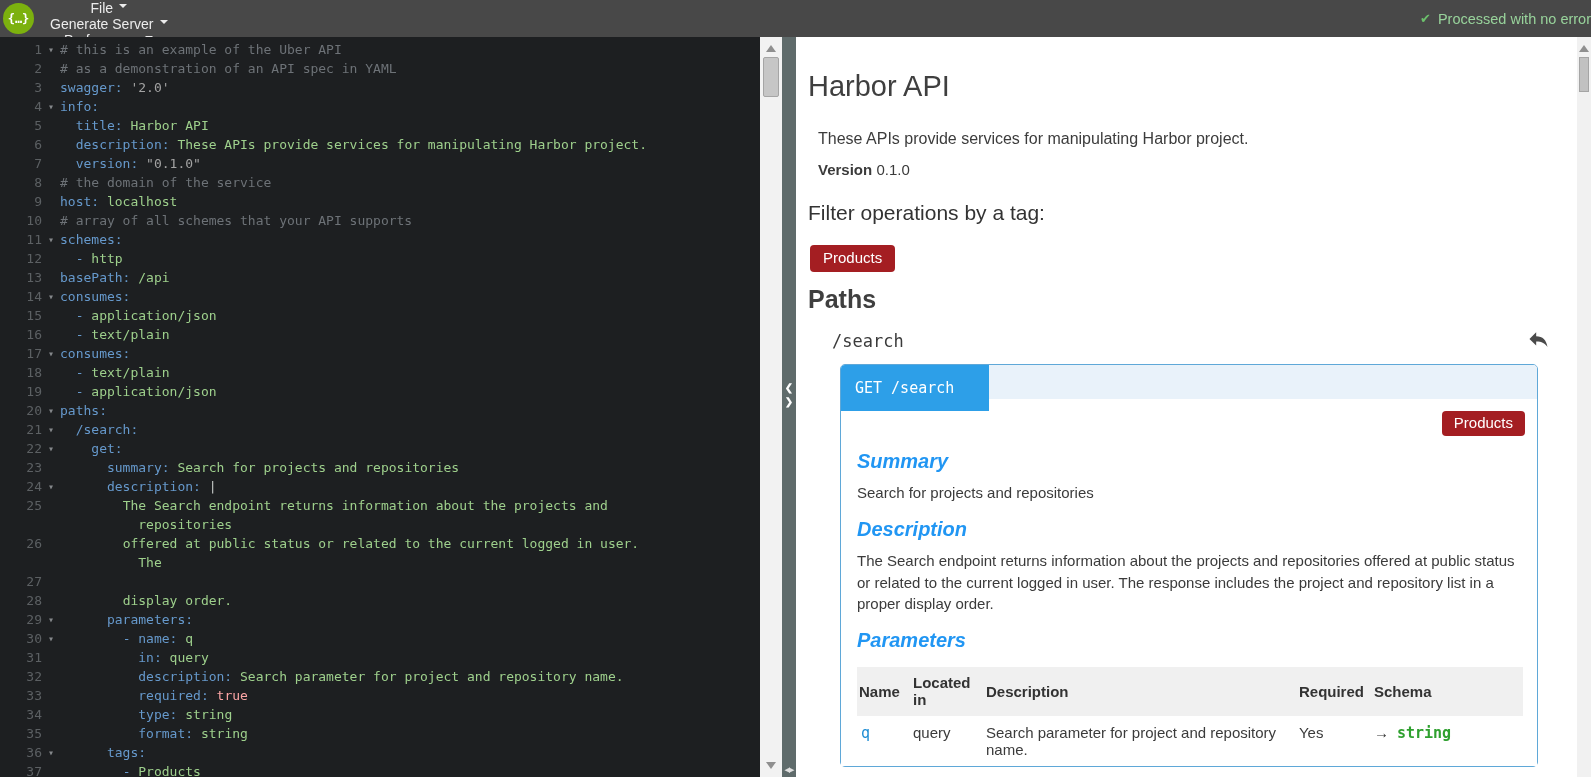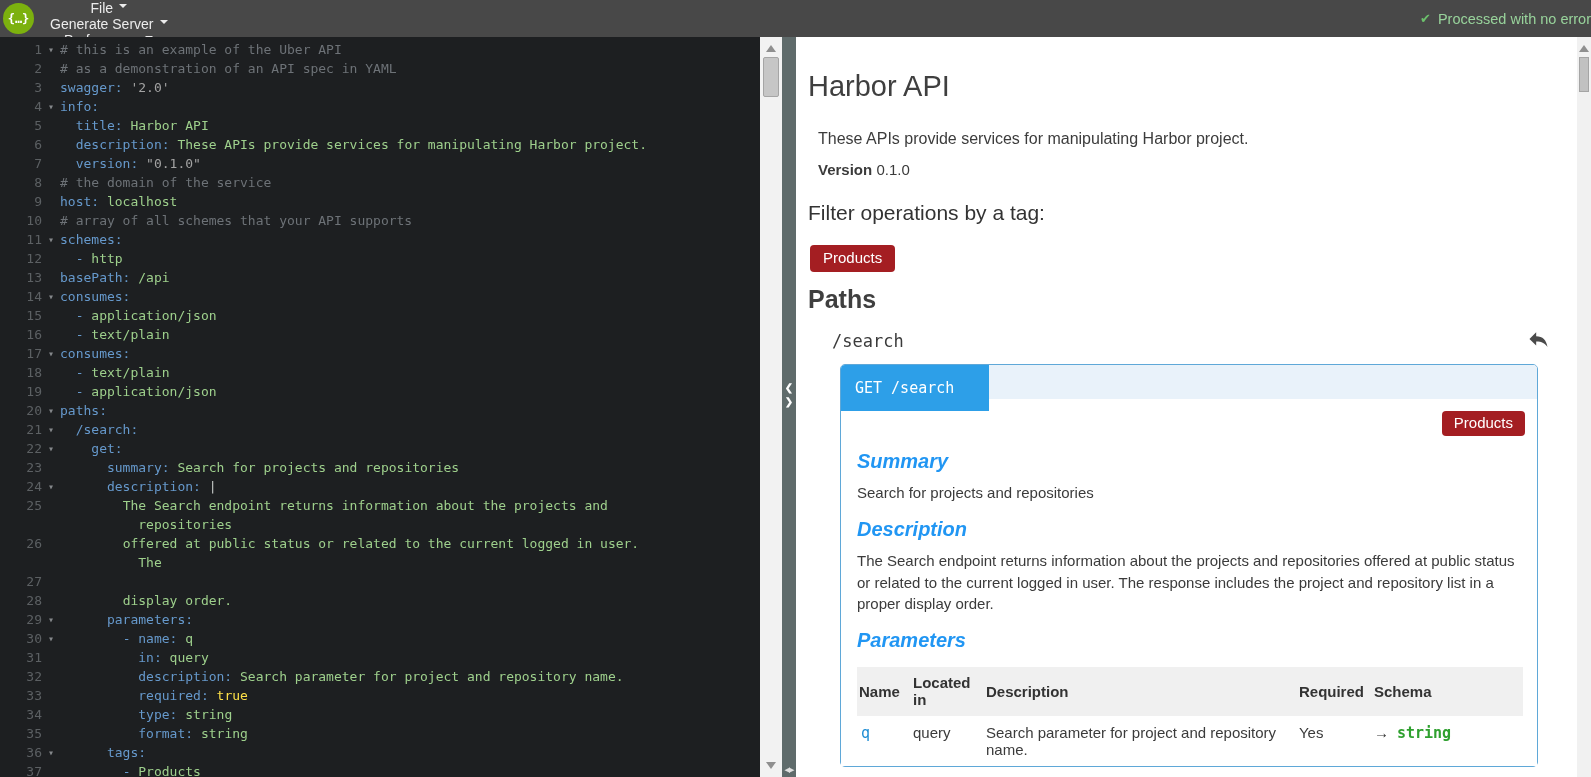--- a/index.html
+++ b/index.html
@@ -27,21 +27,21 @@
   .editor { width: 760px; flex: none; background: #1d1f21; overflow: hidden;
             font-family: "DejaVu Sans Mono", monospace; font-size: 13px; padding-top: 3px; }
   .crow { height: 19px; line-height: 19px; display: flex; white-space: pre; }
   .ln { display: inline-block; width: 42px; flex: none; text-align: right; color: #5c6063; }
   .fold { display: inline-block; width: 18px; flex: none; text-align: center; color: #85888b; font-size: 10px; }
   .ctext { white-space: pre; }
   .tok-c { color: #6d7277; }
   .tok-k { color: #6699cc; }
   .tok-v { color: #9ed08c; }
   .tok-s { color: #a3a3a3; }
-  .tok-b { color: #fde047; }
+  .tok-b { color: #fca5a5; }
   .tok-p { color: #c5c8c6; }
 
   
   .ed-scrollbar { width: 22px; flex: none; background: #f2f2f2; position: relative; }
   .sb-up, .sb-down { position: absolute; left: 50%; transform: translateX(-50%); width: 0; height: 0;
                      border-left: 5px solid transparent; border-right: 5px solid transparent; }
   .sb-up { top: 8px; border-bottom: 7px solid #8f8f8f; }
   .sb-down { bottom: 8px; border-top: 7px solid #8f8f8f; }
   .sb-thumb { position: absolute; left: 3px; right: 3px; top: 20px; height: 40px;
               background: #c6c6c6; border: 1px solid #a5a5a5; border-radius: 2px; }

